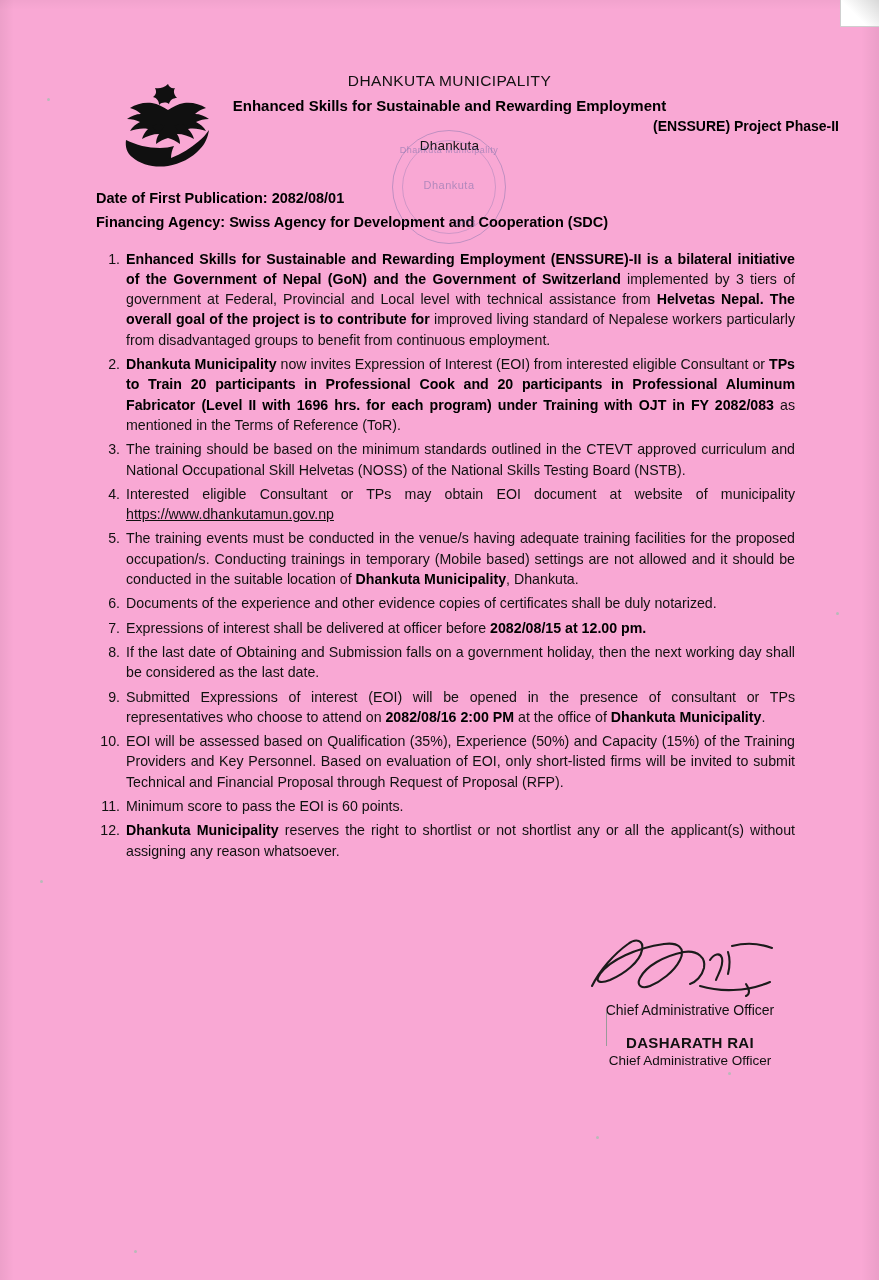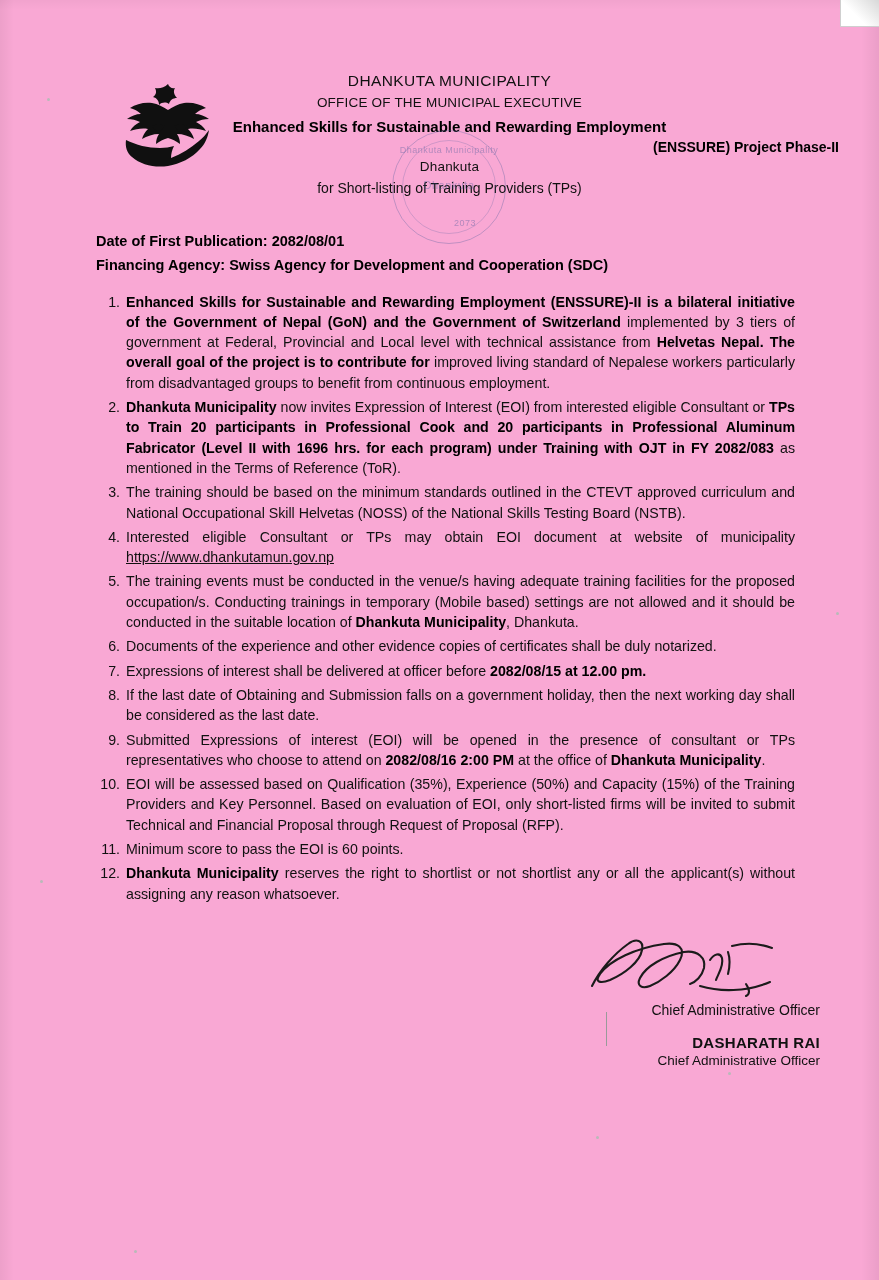--- a/index.html
+++ b/index.html
@@ -167,21 +167,21 @@
     text-decoration: underline;
     color: #111;
   }
 
   
   .sign-area {
     position: absolute;
     left: 560px;
     top: 930px;
     width: 260px;
-    text-align: right;
+    text-align: center;
   }
   .sign-svg { display: block; margin: 0 auto; }
   .sign-role {
     font-size: 14px;
     color: #111;
     margin-top: 2px;
   }
   .sign-name {
     margin-top: 16px;
     font-size: 15px;
@@ -223,25 +223,23 @@
         <path d="M56 6 c-4 4 -9 5 -13 4 c2 4 1 7 -2 9 c4 1 6 4 6 8 c3 -3 7 -3 10 -1 c1 -4 4 -6 8 -6 c-3 -3 -4 -7 -2 -10 c-3 1 -6 -1 -7 -4z"></path>
         <path d="M18 30 c6 -4 14 -6 22 -5 c6 1 11 4 16 7 c5 -3 10 -6 16 -7 c8 -1 16 1 22 5 c-4 1 -8 3 -11 6 c5 0 10 2 14 5 c-5 0 -9 1 -13 3 c4 2 8 5 10 9 c-6 -2 -12 -3 -18 -2 c3 3 5 6 6 10 c-5 -3 -11 -5 -17 -5 c2 3 3 6 3 10 c-4 -3 -8 -5 -12 -6 c-4 1 -8 3 -12 6 c0 -4 1 -7 3 -10 c-6 0 -12 2 -17 5 c1 -4 3 -7 6 -10 c-6 -1 -12 0 -18 2 c2 -4 6 -7 10 -9 c-4 -2 -8 -3 -13 -3 c4 -3 9 -5 14 -5 c-3 -3 -7 -5 -11 -6z"></path>
         <path d="M14 62 c10 5 22 8 34 8 c5 0 10 -1 14 -2 c-2 4 -3 8 -3 12 c10 -4 20 -10 28 -17 c4 -3 7 -7 10 -11 c-1 7 -4 14 -9 19 c-8 9 -20 15 -32 17 c-13 2 -27 -1 -36 -9 c-5 -4 -7 -10 -6 -17z"></path>
         <path d="M40 48 c4 -2 9 -2 13 0 c-2 2 -4 4 -6 7 c-3 -2 -5 -4 -7 -7z"></path>
         <path d="M62 48 c4 -2 9 -2 13 0 c-2 3 -4 5 -7 7 c-2 -3 -4 -5 -6 -7z"></path>
       </g>
     </svg>
 
     <div class="head-text">
       <div class="org-line1">DHANKUTA MUNICIPALITY</div>
-      <div class="org-line2">OFFICE OF THE MUNICIPAL EXECUTIVE</div>
       <div class="org-line3">Enhanced Skills for Sustainable and Rewarding Employment</div>
       <div class="org-line4">(ENSSURE) Project Phase-II</div>
       <div class="org-line2" style="margin-top:4px;">Dhankuta</div>
-      <div class="title-sub">for Short-listing of Training Providers (TPs)</div>
     </div>
 
     <div class="stamp">
       <div class="s-top">Dhankuta Municipality</div>
       <div class="s-mid">Dhankuta</div>
       <div class="s-bot">2073</div>
     </div>
   </div>
 
   <div class="meta">

